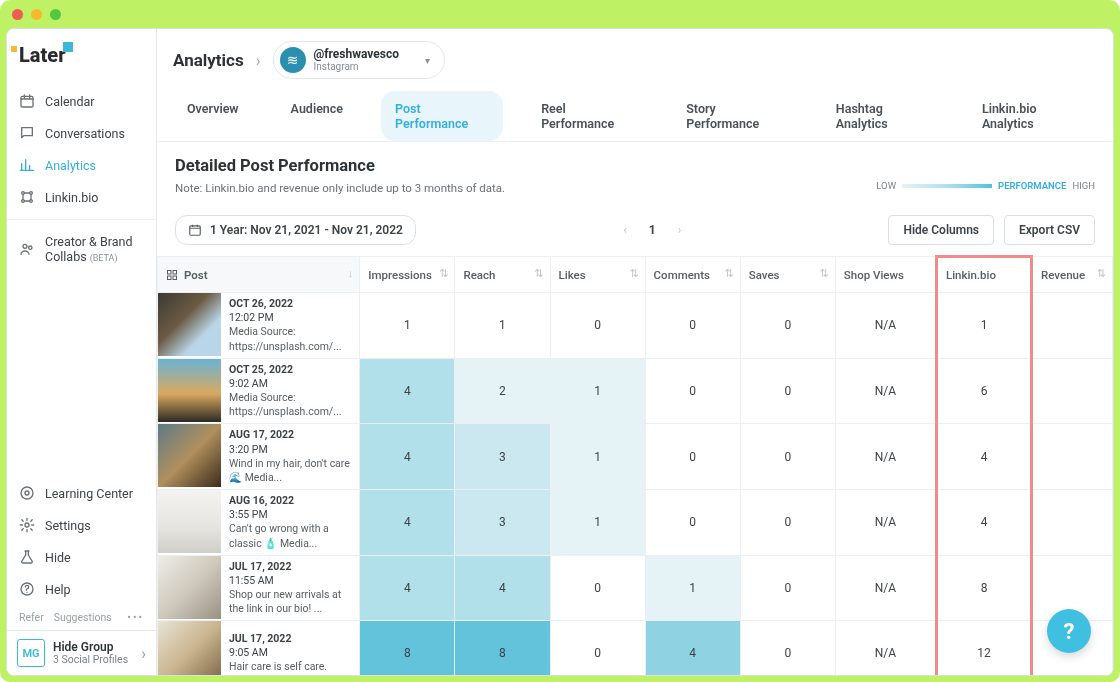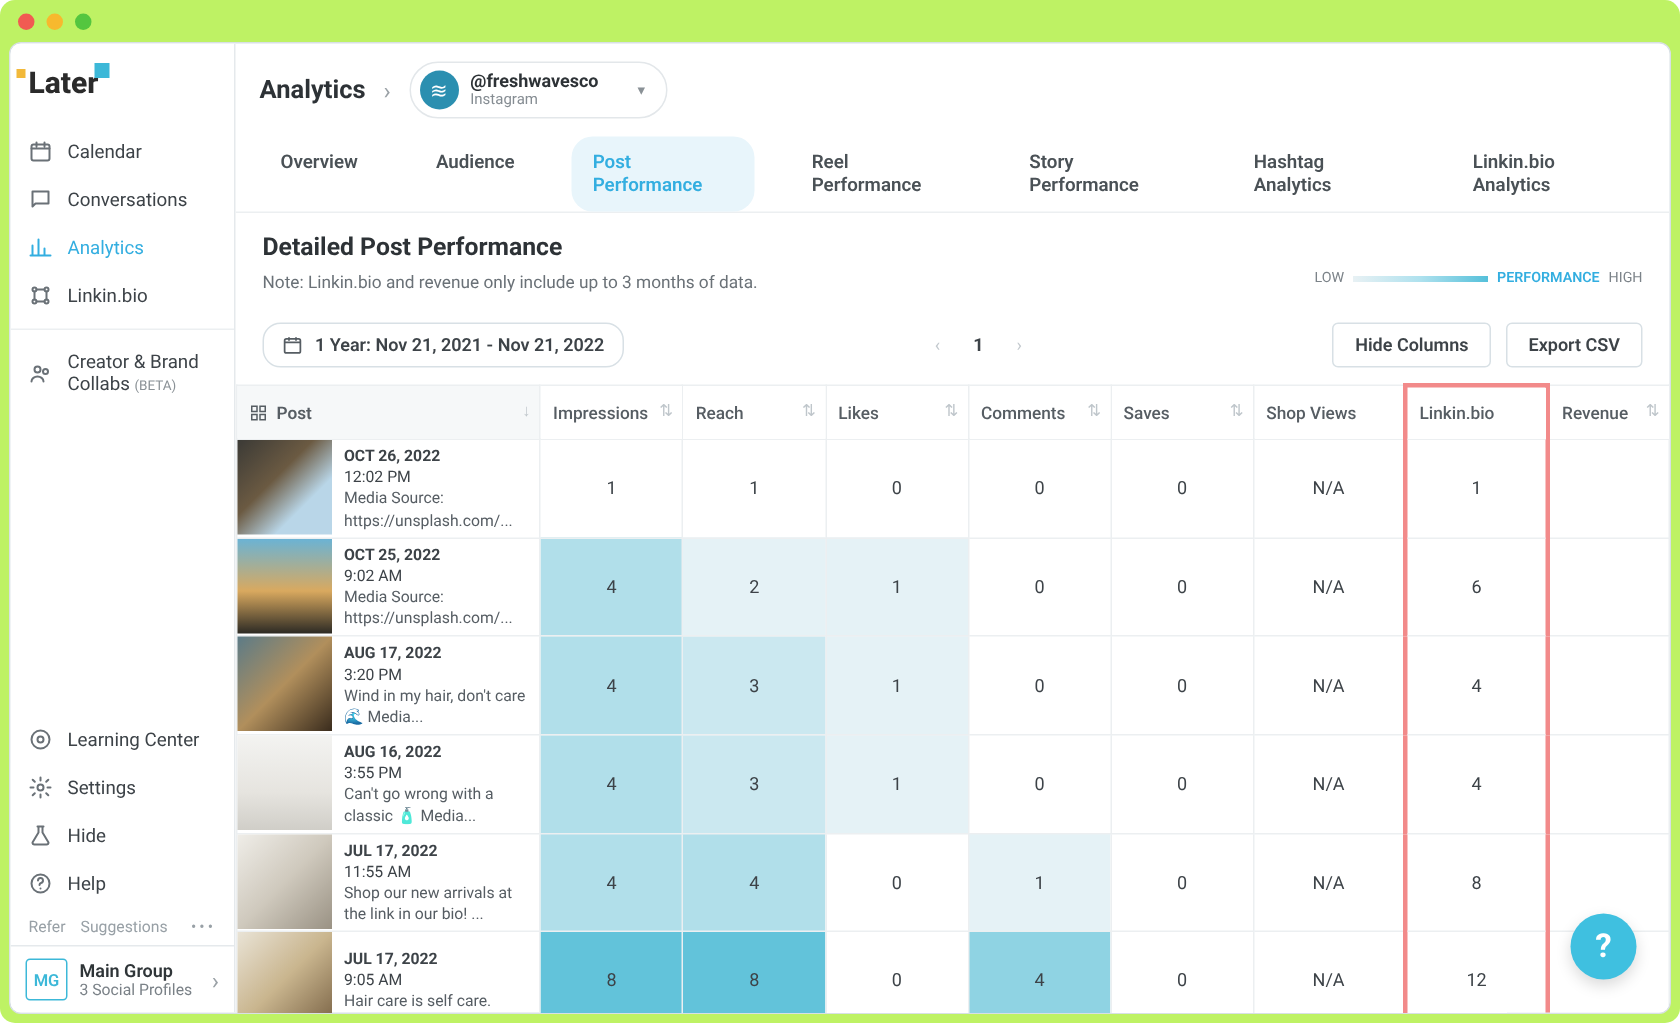--- a/index.html
+++ b/index.html
@@ -182,21 +182,21 @@
           </div>
         </div>
       <div class="ref-row">
         <span>Refer</span>
         <span>Suggestions</span>
         <span class="dots">•••</span>
       </div>
       <div class="profile-box">
         <div class="avatar-sq">MG</div>
         <div class="profile-text">
-          <span class="pname">Main Group</span>
+          <span class="pname">Hide Group</span>
           <span class="psub">3 Social Profiles</span>
         </div>
         <span class="chev">›</span>
       </div>
     </div>
 
     <div class="main">
       <div class="topbar">
         <span class="crumb">Analytics</span>
         <span class="crumb-arrow">›</span>

